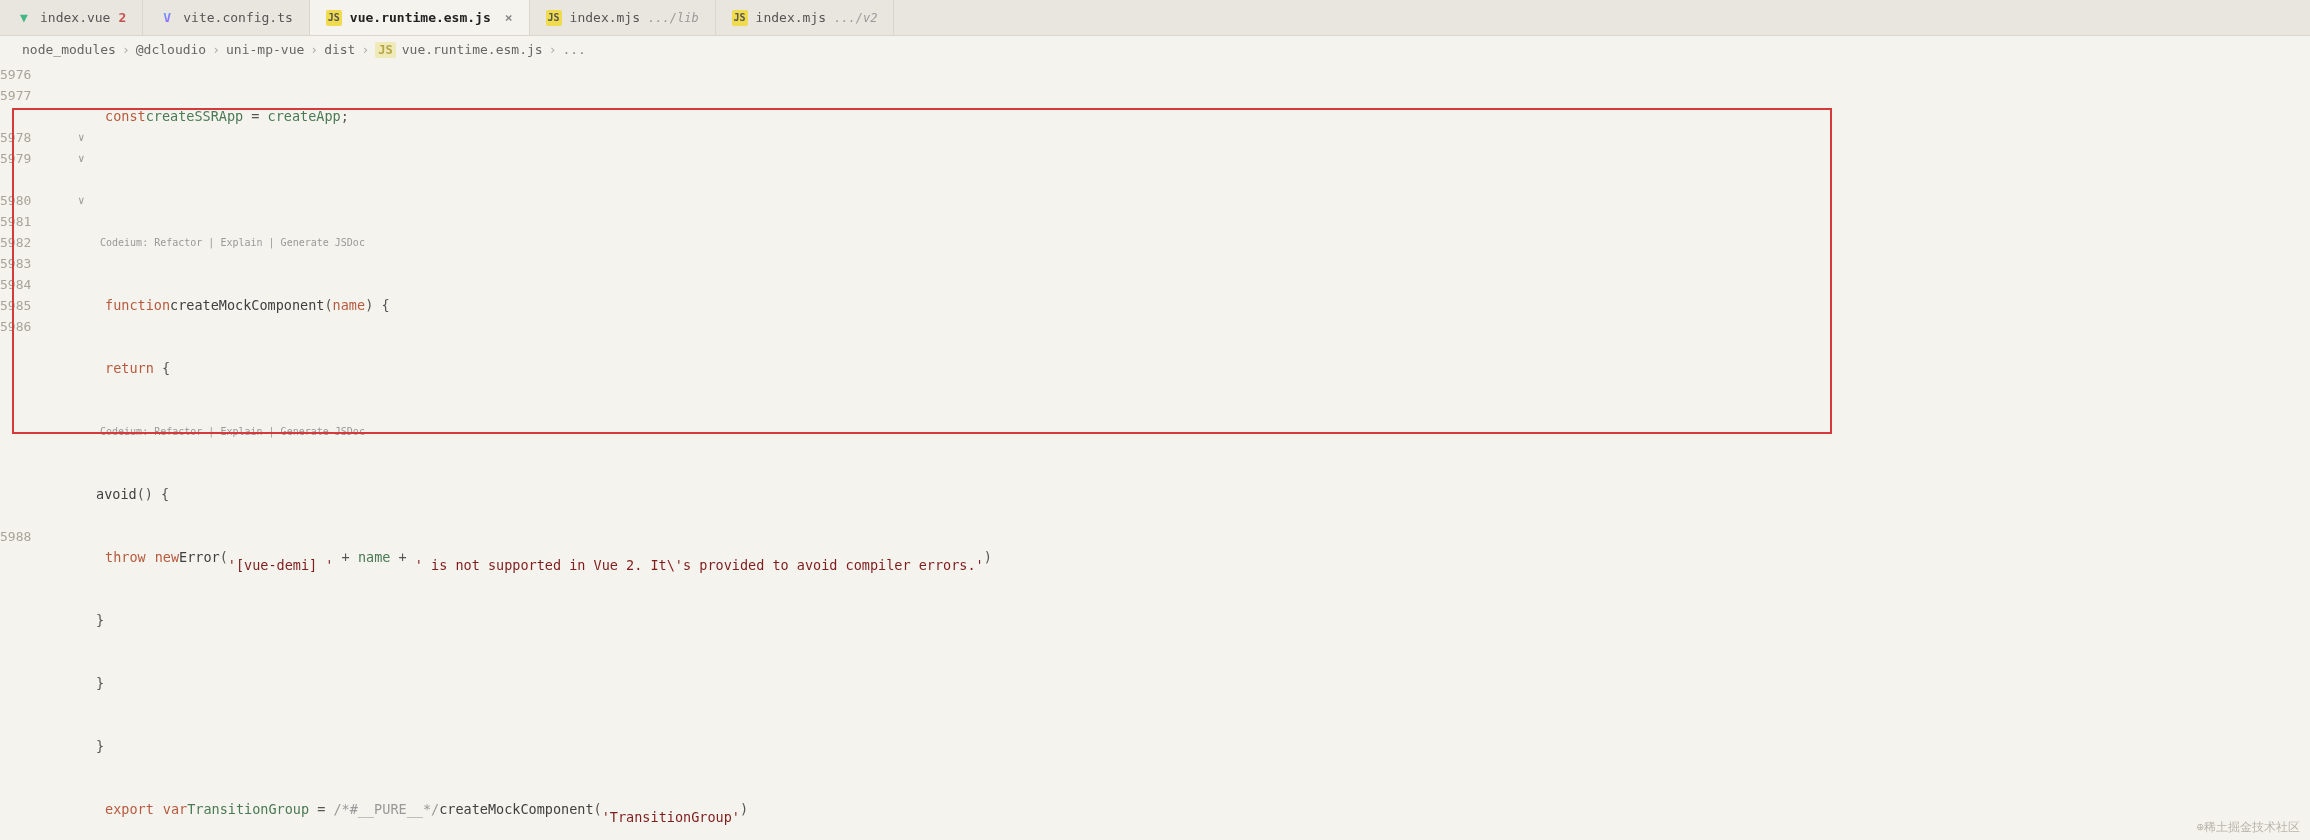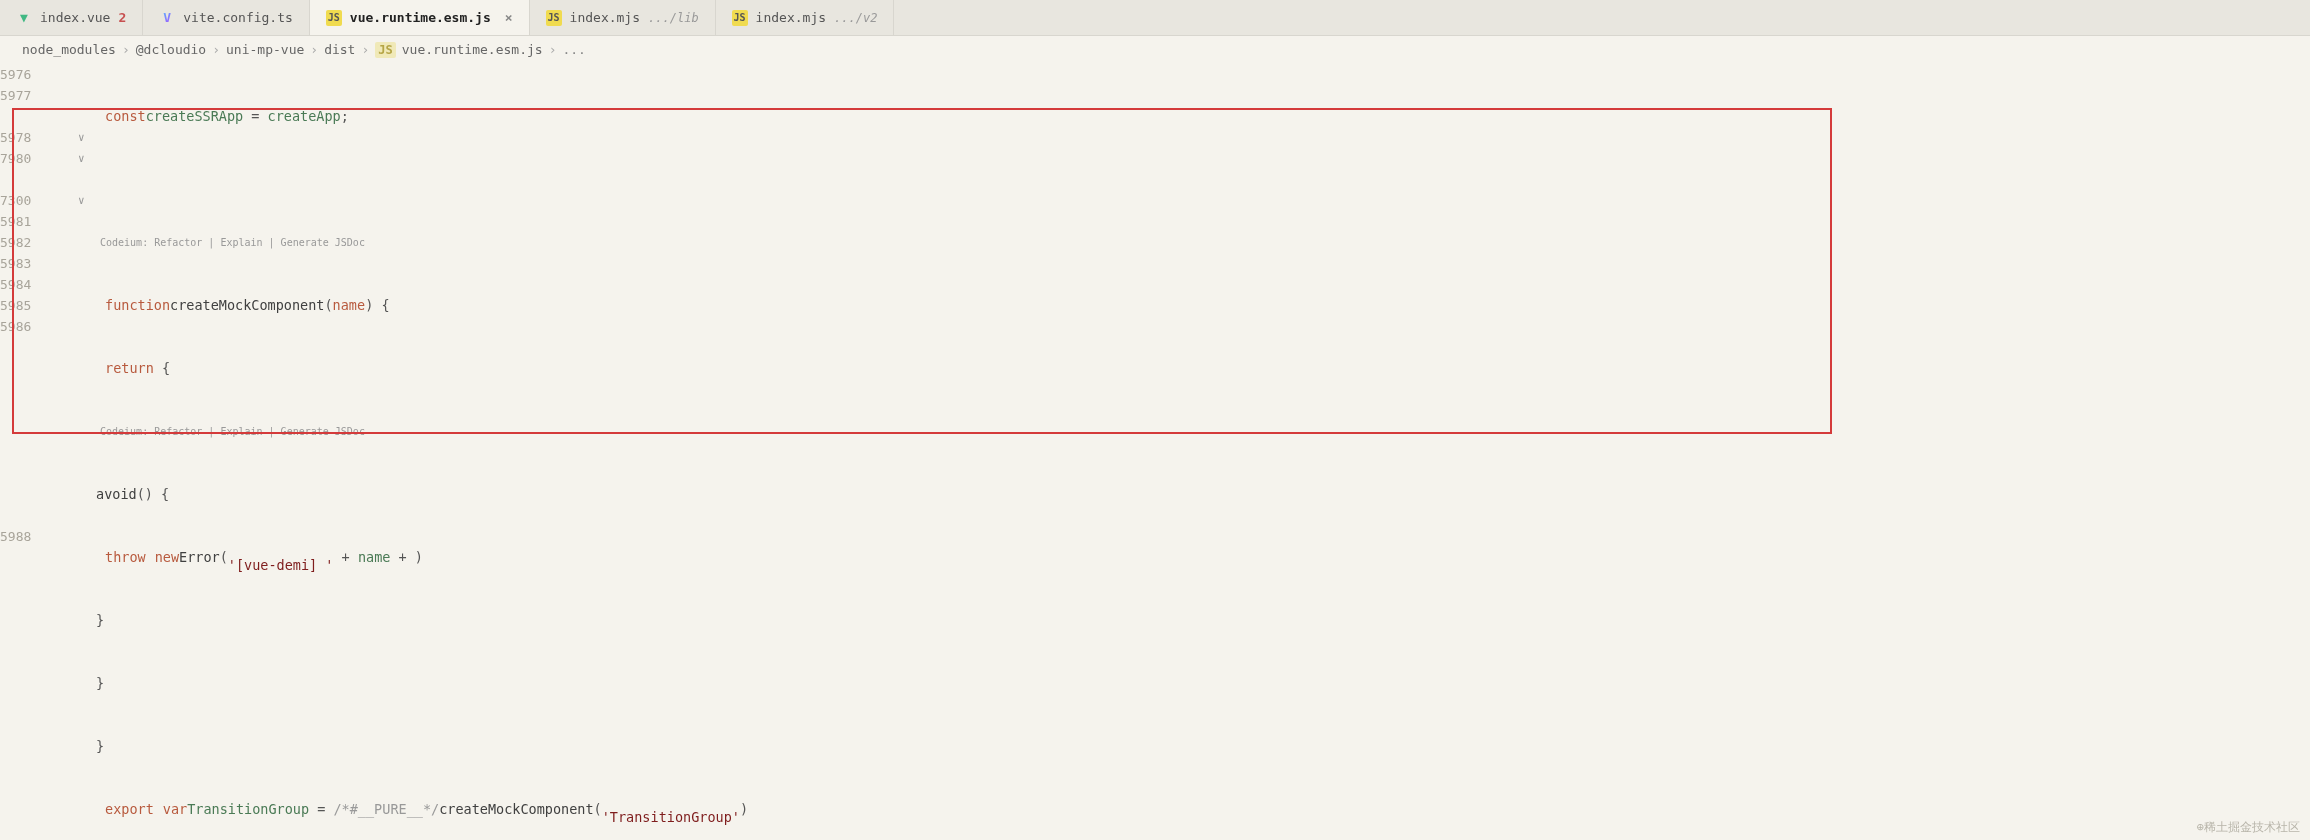--- a/index.html
+++ b/index.html
@@ -156,23 +156,23 @@
 </div>
 
 <div class="editor">
   <div class="redbox"></div>
 
   <div class="gutter" id="gutter">
       <div class="line">5976</div>
       <div class="line">5977</div>
       <div class="line"></div>
       <div class="line">5978</div>
-      <div class="line">7980</div>
-      <div class="line"></div>
-      <div class="line">7300</div>
+      <div class="line">5979</div>
+      <div class="line"></div>
+      <div class="line">5980</div>
       <div class="line">5981</div>
       <div class="line">5982</div>
       <div class="line">5983</div>
       <div class="line">5984</div>
       <div class="line">5985</div>
       <div class="line">5986</div>
       <div class="line"></div>
       <div class="line"></div>
       <div class="line"></div>
       <div class="line"></div>
@@ -211,21 +211,21 @@
     </div>
 
   <div class="code">
     <div class="line"><span class="kw">const</span> <span class="id">createSSRApp</span><span class="pun"> = </span><span class="id">createApp</span><span class="pun">;</span></div>
     <div class="line"></div>
     <div class="line"><span class="codelens">Codeium: Refactor | Explain | Generate JSDoc</span></div>
     <div class="line"><span class="kw">function</span> <span class="fn">createMockComponent</span><span class="pun">(</span><span class="param">name</span><span class="pun">) {</span></div>
     <div class="line">    <span class="kw">return</span><span class="pun"> {</span></div>
     <div class="line">        <span class="codelens">Codeium: Refactor | Explain | Generate JSDoc</span></div>
     <div class="line">        <span class="fn">avoid</span><span class="pun">() {</span></div>
-    <div class="line">            <span class="kw">throw</span> <span class="kw">new</span> <span class="fn">Error</span><span class="pun">(</span><span class="str">'[vue-demi] '</span><span class="pun"> + </span><span class="id">name</span><span class="pun"> + </span><span class="pun">)</span></div>
+    <div class="line">            <span class="kw">throw</span> <span class="kw">new</span> <span class="fn">Error</span><span class="pun">(</span><span class="str">'[vue-demi] '</span><span class="pun"> + </span><span class="id">name</span><span class="pun"> + </span><span class="str">' is not supported in Vue 2. It\'s provided to avoid compiler errors.'</span><span class="pun">)</span></div>
     <div class="line">        <span class="pun">}</span></div>
     <div class="line">    <span class="pun">}</span></div>
     <div class="line"><span class="pun">}</span></div>
     <div class="line"><span class="kw">export</span> <span class="kw">var</span> <span class="id">TransitionGroup</span><span class="pun"> = </span><span class="cmt">/*#__PURE__*/</span> <span class="fn">createMockComponent</span><span class="pun">(</span><span class="str">'TransitionGroup'</span><span class="pun">)</span></div>
     
     
     
   </div>
 </div>
 

